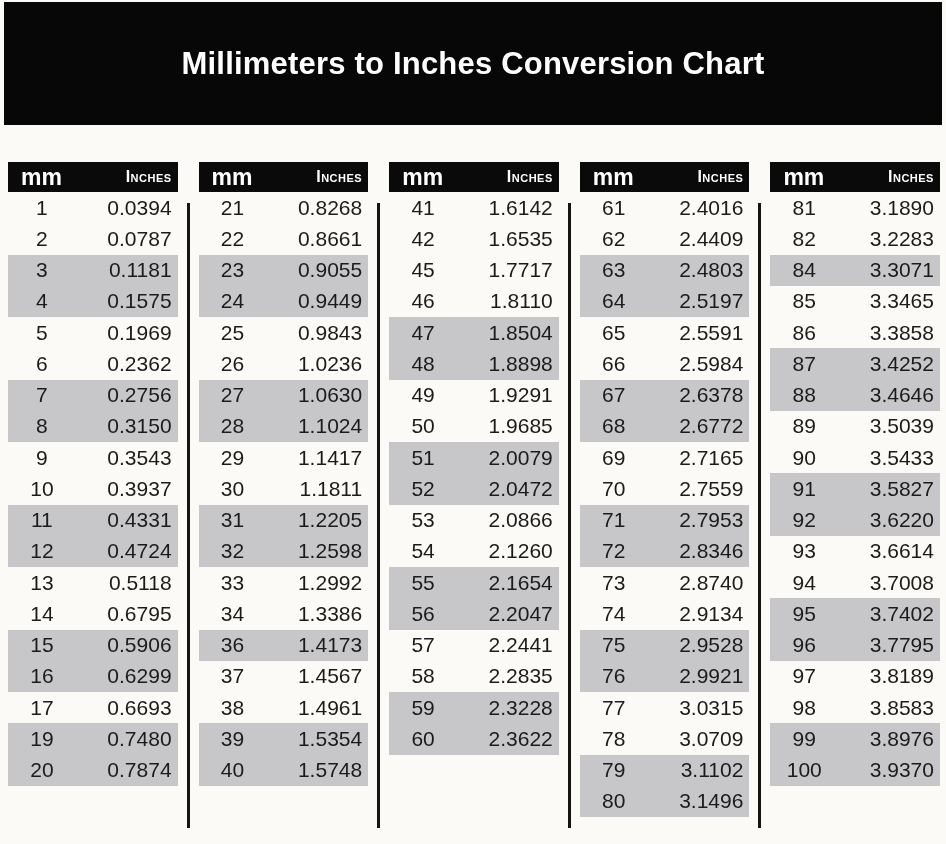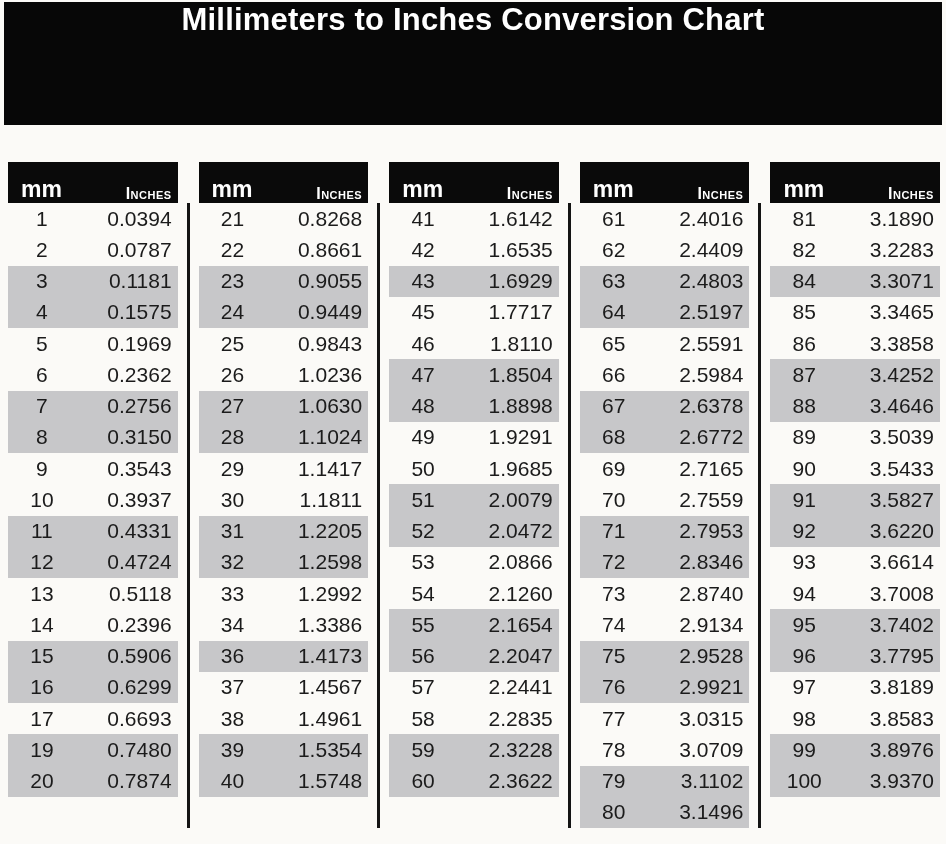--- a/index.html
+++ b/index.html
@@ -20,21 +20,21 @@
     position: relative;
   }
   .banner {
     position: absolute;
     top: 2px;
     left: 4px;
     right: 4px;
     height: 123px;
     background: var(--banner-bg, #070707);
     display: flex;
-    align-items: flex-start;
+    align-items: center;
     justify-content: center;
   }
   .banner h1 {
     margin: 0;
     color: var(--banner-text, #ffffff);
     font-size: 31px;
     font-weight: bold;
     letter-spacing: 0.2px;
   }
   .tables {
@@ -56,25 +56,25 @@
     display: flex;
     justify-content: center;
   }
   .divider-line {
     width: 3px;
     margin-top: 41px;
     height: 625px;
     background: var(--divider, #141414);
   }
   .thead {
-    height: 41px;
+    height: 30px;
     background: var(--header-bg, #0a0a0a);
     color: var(--header-text, #ffffff);
     display: flex;
-    align-items: flex-end;
+    align-items: center;
     font-weight: bold;
   }
   .thead .h-mm {
     width: 40%;
     padding-left: 13px;
     box-sizing: border-box;
     font-size: 23px;
   }
   .thead .h-in {
     width: 60%;
@@ -166,21 +166,21 @@
         <div class="row stripe">
           <span class="cell-mm">12</span>
           <span class="cell-in">0.4724</span>
         </div>
         <div class="row">
           <span class="cell-mm">13</span>
           <span class="cell-in">0.5118</span>
         </div>
         <div class="row">
           <span class="cell-mm">14</span>
-          <span class="cell-in">0.2396</span>
+          <span class="cell-in">0.6795</span>
         </div>
         <div class="row stripe">
           <span class="cell-mm">15</span>
           <span class="cell-in">0.5906</span>
         </div>
         <div class="row stripe">
           <span class="cell-mm">16</span>
           <span class="cell-in">0.6299</span>
         </div>
         <div class="row">
@@ -290,24 +290,20 @@
           <span class="h-in">Inches</span>
         </div>
         <div class="row">
           <span class="cell-mm">41</span>
           <span class="cell-in">1.6142</span>
         </div>
         <div class="row">
           <span class="cell-mm">42</span>
           <span class="cell-in">1.6535</span>
         </div>
-        <div class="row stripe">
-          <span class="cell-mm">43</span>
-          <span class="cell-in">1.6929</span>
-        </div>
         <div class="row">
           <span class="cell-mm">45</span>
           <span class="cell-in">1.7717</span>
         </div>
         <div class="row">
           <span class="cell-mm">46</span>
           <span class="cell-in">1.8110</span>
         </div>
         <div class="row stripe">
           <span class="cell-mm">47</span>

